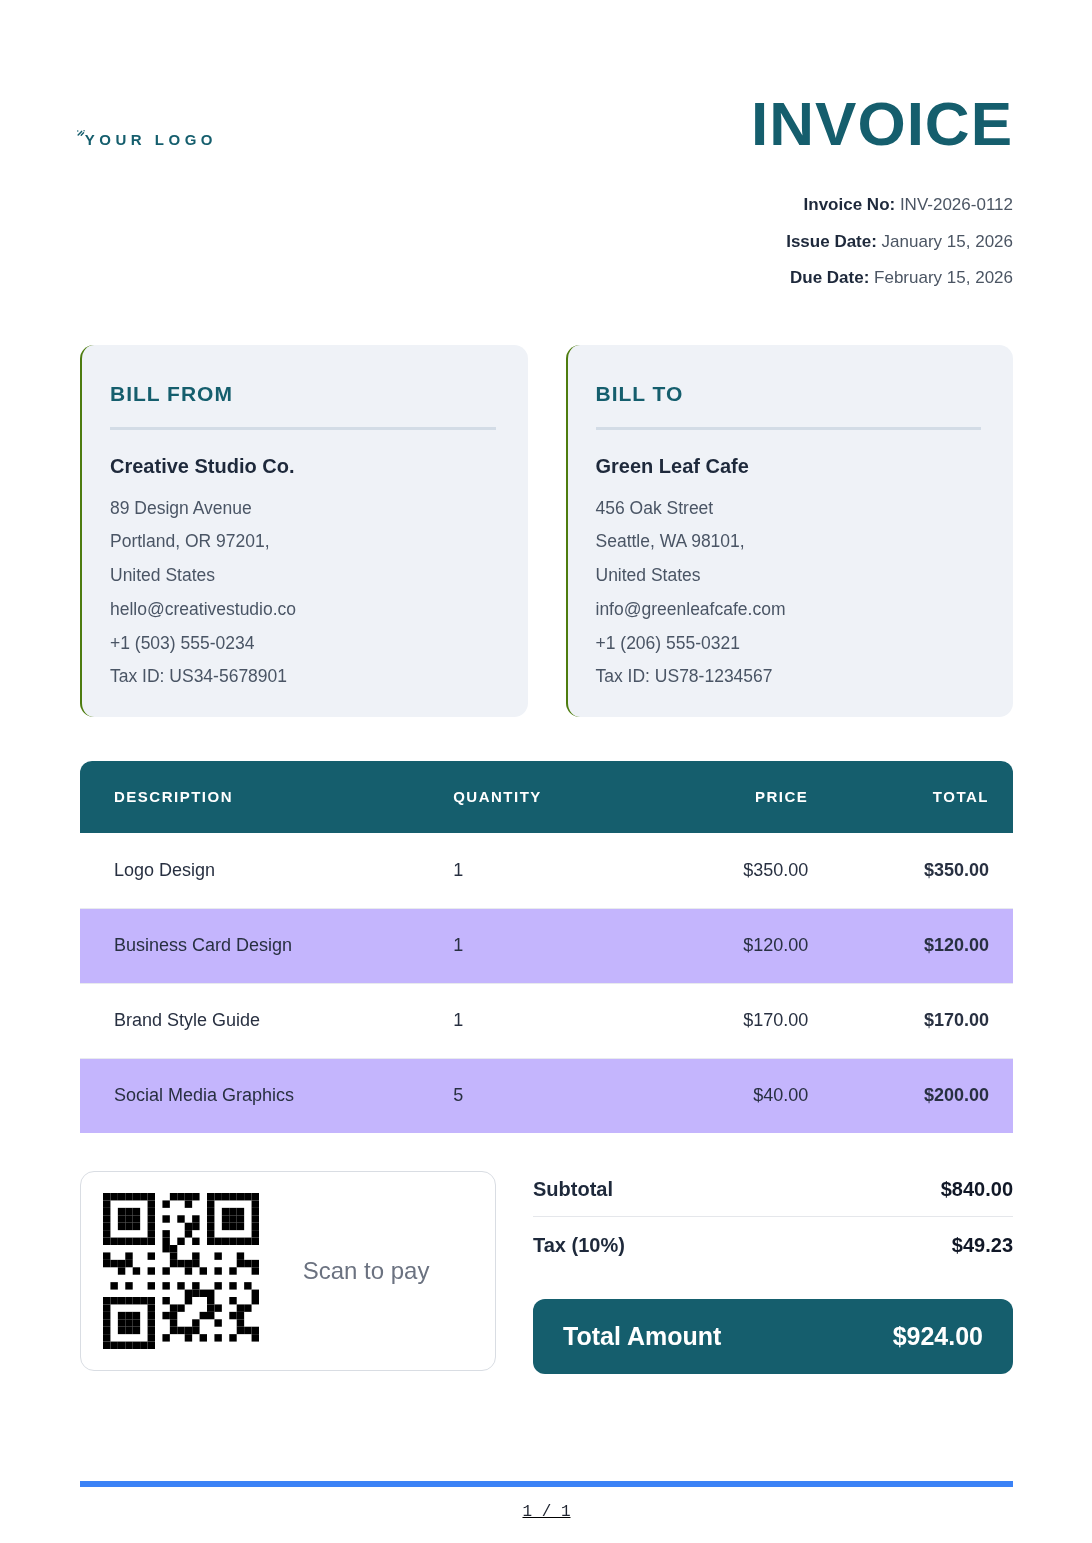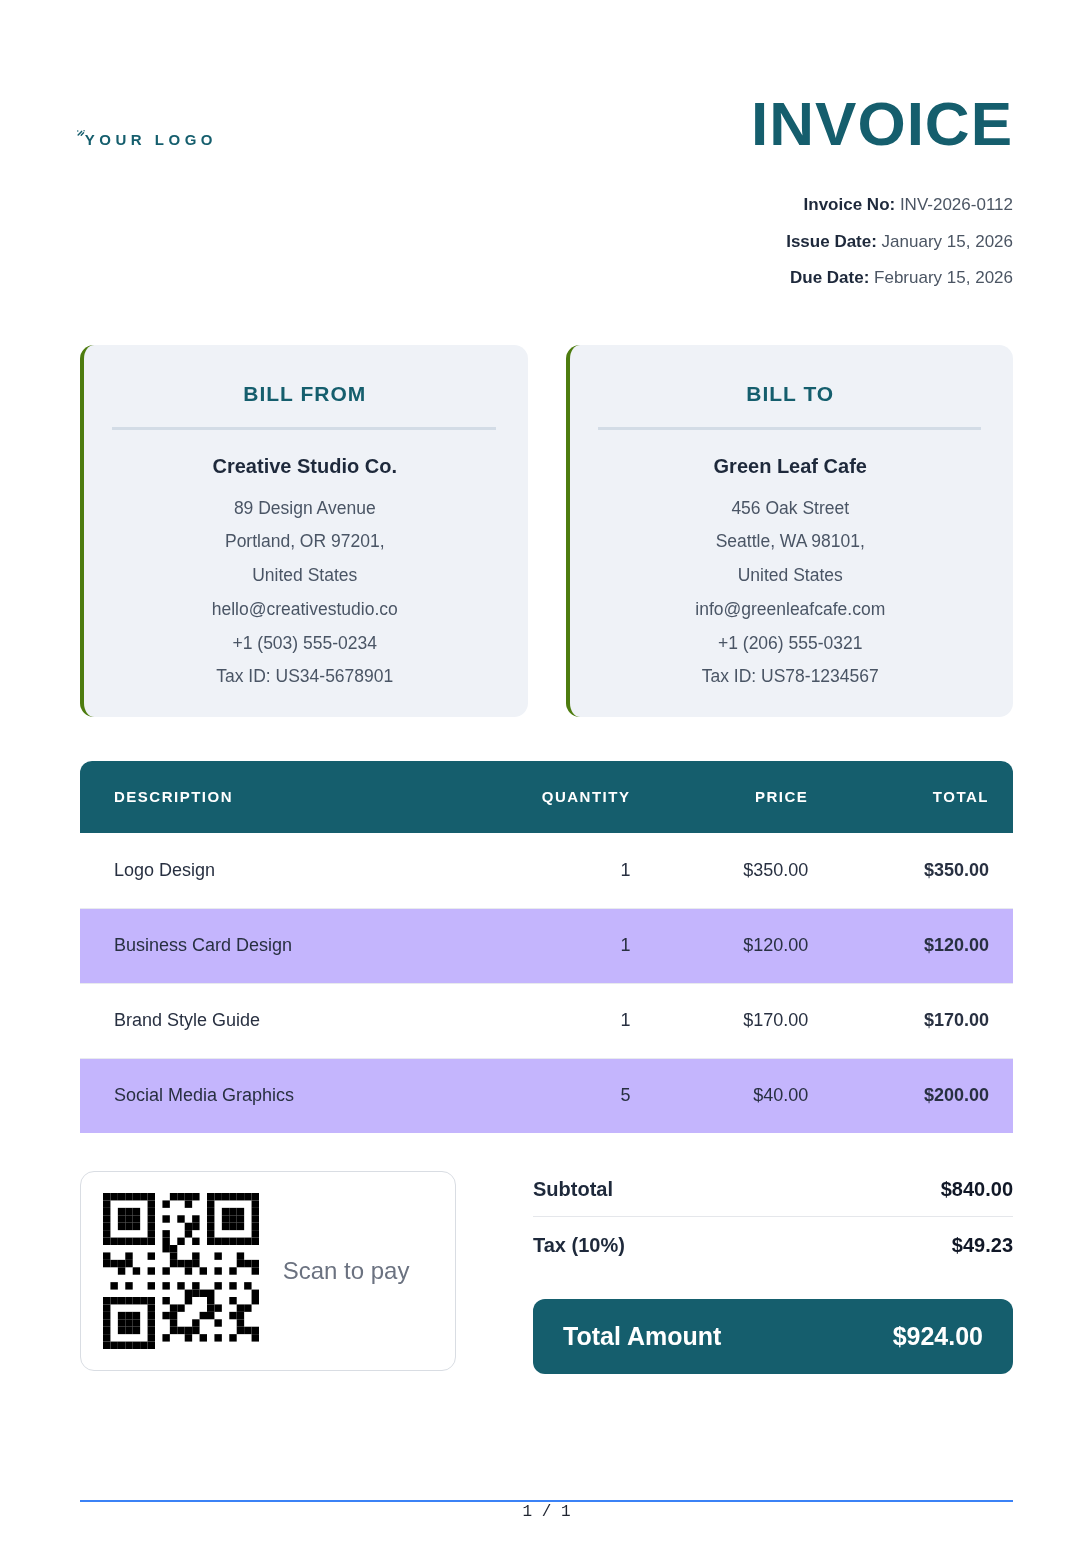--- a/index.html
+++ b/index.html
@@ -30,49 +30,49 @@
     font-size: 62px; font-weight: 800; line-height: 1;
     color: #155E6D; letter-spacing: 1px; margin-bottom: 32px;
   }
   .meta-line { font-size: 17px; line-height: 36.5px; color: #4b5563; }
   .meta-line b { color: #1e293b; font-weight: 700; margin-top: 21px; }
 
   
   .cards { display: flex; gap: 38px; margin: 48px 79px 0 80px; }
   .card {
     flex: 1; background: #eff2f7;
-    border-left: 4px solid #4d7c0f; border-radius: 14px;
-    padding: 37px 30px 38px 28px; height: 372px; text-align: center;
+    border-left: 2px solid #4d7c0f; border-radius: 14px;
+    padding: 37px 30px 38px 28px; height: 372px;
   }
   .card-title { color: #155E6D; font-size: 21px; font-weight: 700; letter-spacing: 1px; }
   .card-div { height: 3px; background: #d3dce6; margin: 21px 2px 25px 0; }
   .card-name { font-size: 20px; font-weight: 700; color: #1e293b; margin-bottom: 14px; }
   .card-line { font-size: 17.5px; color: #4a5565; line-height: 33.8px; }
 
   
   .table { margin: 44px 79px 0 80px; }
   .tgrid { display: grid; grid-template-columns: 40% 19% 21% 20%; align-items: center; }
   .thead {
     background: #155E6D; color: #fff; height: 72px;
     border-radius: 12px 12px 0 0;
     font-size: 15px; font-weight: 700; letter-spacing: 1.5px;
   }
   .trow { height: 75px; font-size: 18px; color: #283041; font-weight: 500; }
   .trow.alt { background: #c4b5fd; }
   .trow + .trow { border-top: 1px solid #e8eaee; }
   .c-desc { padding-left: 34px; text-align: left; }
-  .c-qty  { text-align: right; }
+  .c-qty  { text-align: left; }
   .c-price{ text-align: right; padding-right: 18px; }
   .c-total{ text-align: right; padding-right: 24px; font-weight: 600; }
   .thead .c-total { font-weight: 700; }
 
   
   .bottom { display: flex; justify-content: space-between; align-items: flex-start; margin: 30px 79px 0 80px; }
   .qr-box {
-    width: 376px; height: 200px; margin-top: 8px;
+    width: 416px; height: 200px; margin-top: 8px;
     border: 1.5px solid #d9dde3; border-radius: 14px;
     display: flex; align-items: center; padding: 0 22px 0 22px;
     background: #fff;
   }
   .qr { width: 156px; height: 156px; flex: none; }
   .qr rect { fill: #000; }
   .scan { flex: 1; text-align: center; font-size: 24px; color: #6b7280; }
 
   .totals { width: 480px; }
   .tot-row { display: flex; justify-content: space-between; align-items: center; height: 53px; }
@@ -83,21 +83,21 @@
   .total-bar {
     margin-top: 25px; height: 75px; background: #155E6D; border-radius: 12px;
     display: flex; justify-content: space-between; align-items: center;
     padding: 0 30px; color: #fff;
   }
   .total-bar .lbl, .total-bar .val { font-size: 25px; font-weight: 700; }
 
   
   .footer {
     position: absolute; left: 80px; right: 79px; bottom: 22px;
-    border-top: 2px solid #3b82f6; text-align: center; 
+    border-top: 6px solid #3b82f6; text-align: center; padding-top: 15px; text-decoration: underline;
   }
   .page-num { font-family: "Liberation Mono", "DejaVu Sans Mono", monospace; font-size: 16px; color: #1f2430; }
 </style>
 </head>
 <body>
 
 <div class="page">
 
   <div class="top">
     <div class="brand">

